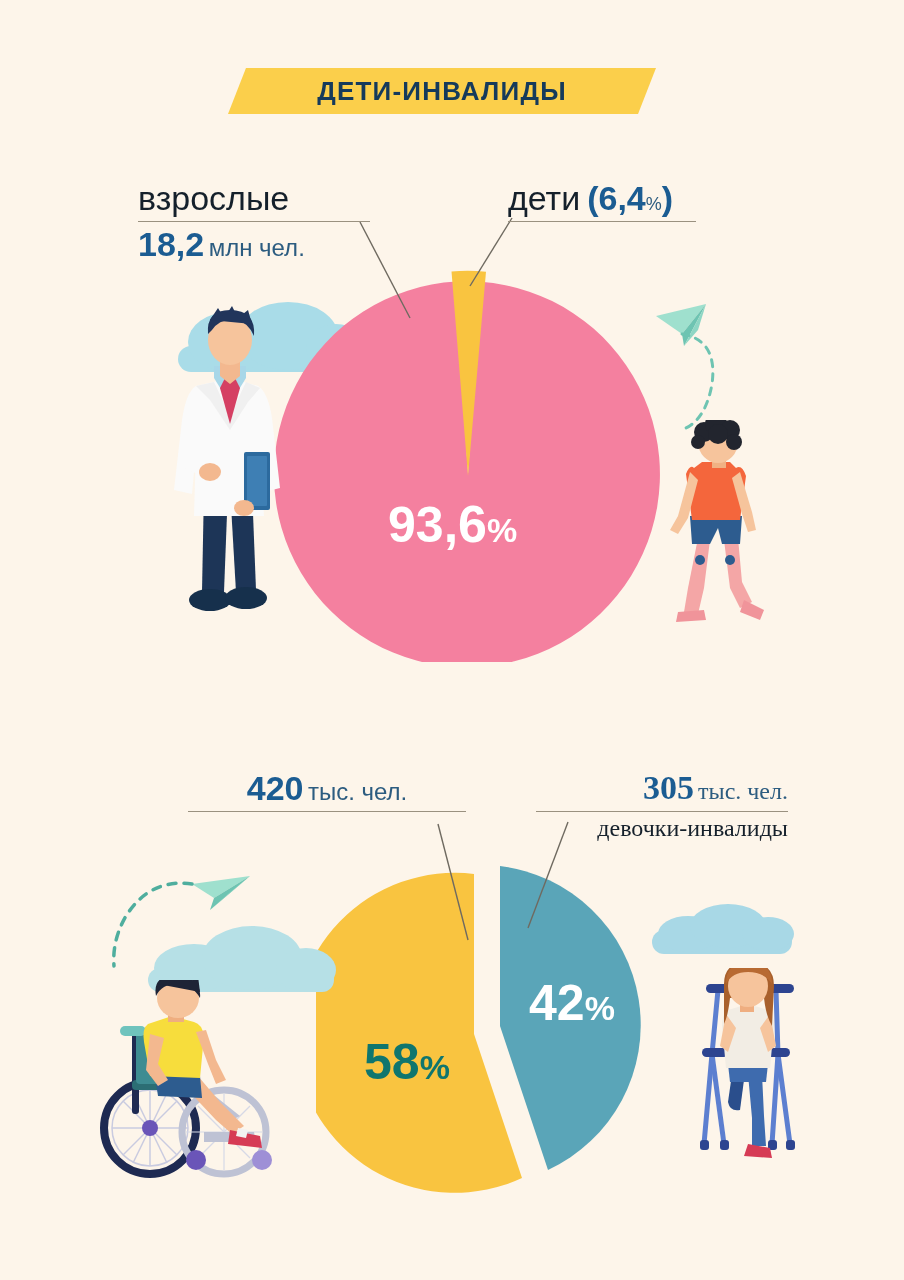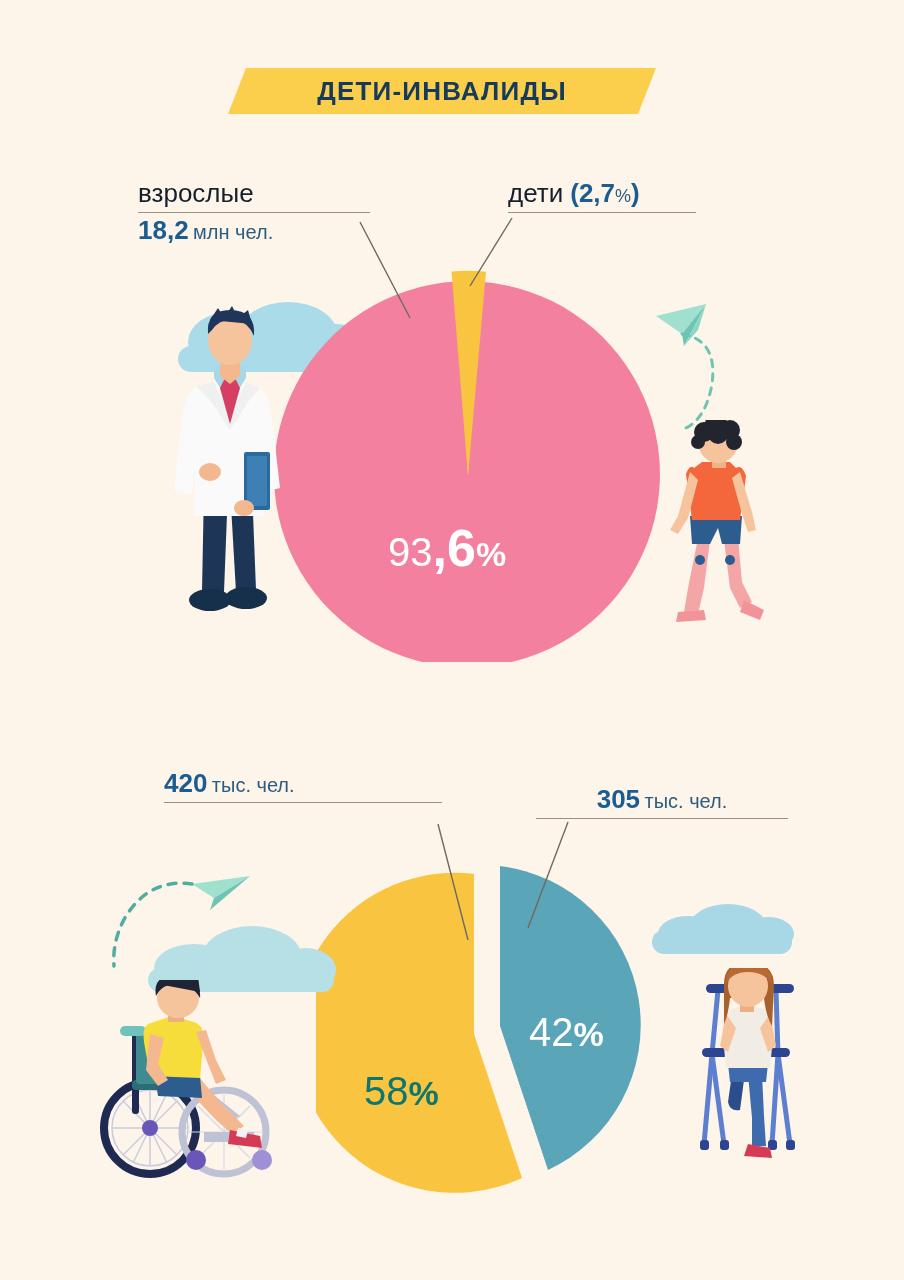--- a/index.html
+++ b/index.html
@@ -48,45 +48,45 @@
     line-height: 1.18;
   }
   .rule {
     height: 1px;
     background: #9a9180;
     margin: 3px 0 2px 0;
   }
   .txt-dark   { color: #15202B; }
   .txt-blue   { color: #1B5C92; font-weight: bold; }
   .txt-bluesoft { color: #2C5C80; }
-  .sz-26 { font-size: 26px; }
-  .sz-24 { font-size: 20px; }
+  .sz-26 { font-size: 34px; }
+  .sz-24 { font-size: 24px; }
   .sz-18 { font-size: 18px; }
 
   
   #callout-adults { left: 138px; top: 178px; text-align: left; }
   #callout-adults .rule { width: 232px; }
 
   
   #callout-children { left: 508px; top: 178px; text-align: left; }
   #callout-children .rule { width: 188px; }
 
   
-  #callout-boys { left: 164px; top: 768px; text-align: left; }
+  #callout-boys { left: 188px; top: 768px; text-align: center; }
   #callout-boys .rule { width: 278px; }
 
   
-  #callout-girls { left: 536px; top: 784px; text-align: center; }
+  #callout-girls { left: 536px; top: 768px; text-align: right; font-family: Liberation Serif, serif; }
   #callout-girls .rule { width: 252px; }
 
   .leader { position: absolute; overflow: visible; }
 
   
   .pie-value { position: absolute; white-space: nowrap; }
-  .v-big   { font-size: 40px; font-weight: normal; margin-top: 36px; }
+  .v-big   { font-size: 50px; font-weight: bold; }
   .v-mid   { font-size: 52px; font-weight: bold; }
   .v-small { font-size: 34px; font-weight: bold; }
   .v-white { color: #FFFFFF; }
   .v-blue  { color: #0f766e; }
 
   #value-adults { left: 388px; top: 494px; }
   #value-boys   { left: 364px; top: 1033px; }
   #value-girls  { left: 529px; top: 974px; }
 
   .v-row { display: flex; align-items: baseline; }
@@ -141,21 +141,21 @@
     <div class="line-bottom">
       <span class="sz-26 txt-blue">18,2</span>
       <span class="sz-24 txt-bluesoft">млн чел.</span>
     </div>
   </div>
 
   <div class="callout" id="callout-children">
     <div class="line-top" style="display:flex; align-items:baseline;text-align:right;">
       <span class="sz-26 txt-dark">дети</span>
       <span class="sz-26 txt-blue" style="margin-left:7px;">(</span>
-      <span class="sz-26 txt-blue">2,7</span>
+      <span class="sz-26 txt-blue">6,4</span>
       <span class="sz-18 txt-bluesoft">%</span>
       <span class="sz-26 txt-blue">)</span>
     </div>
     <div class="rule"></div>
   </div>
 
   <svg class="abs" style="left:160px; top:300px;" width="140" height="330" viewBox="0 0 140 330">
 
     <path d="M44 188 L42 292 L64 292 L68 188 Z" fill="#1D3557"></path>
     <path d="M70 188 L76 292 L96 290 L92 188 Z" fill="#1D3557"></path>
@@ -257,20 +257,21 @@
     </div>
     <div class="rule"></div>
   </div>
 
   <div class="callout" id="callout-girls">
     <div class="line-top">
       <span class="sz-26 txt-blue">305</span>
       <span class="sz-24 txt-bluesoft">тыс. чел.</span>
     </div>
     <div class="rule"></div>
+    <div class="line-bottom sz-24 txt-dark">девочки-инвалиды</div>
   </div>
 
   <svg class="abs" style="left:148px; top:920px;" width="190" height="80" viewBox="0 0 190 80">
     <g fill="#B6E0E6">
       <rect x="0" y="48" width="186" height="24" rx="12"></rect>
       <ellipse cx="46" cy="48" rx="40" ry="24"></ellipse>
       <ellipse cx="104" cy="38" rx="50" ry="32"></ellipse>
       <ellipse cx="158" cy="50" rx="30" ry="22"></ellipse>
     </g>
   </svg>

